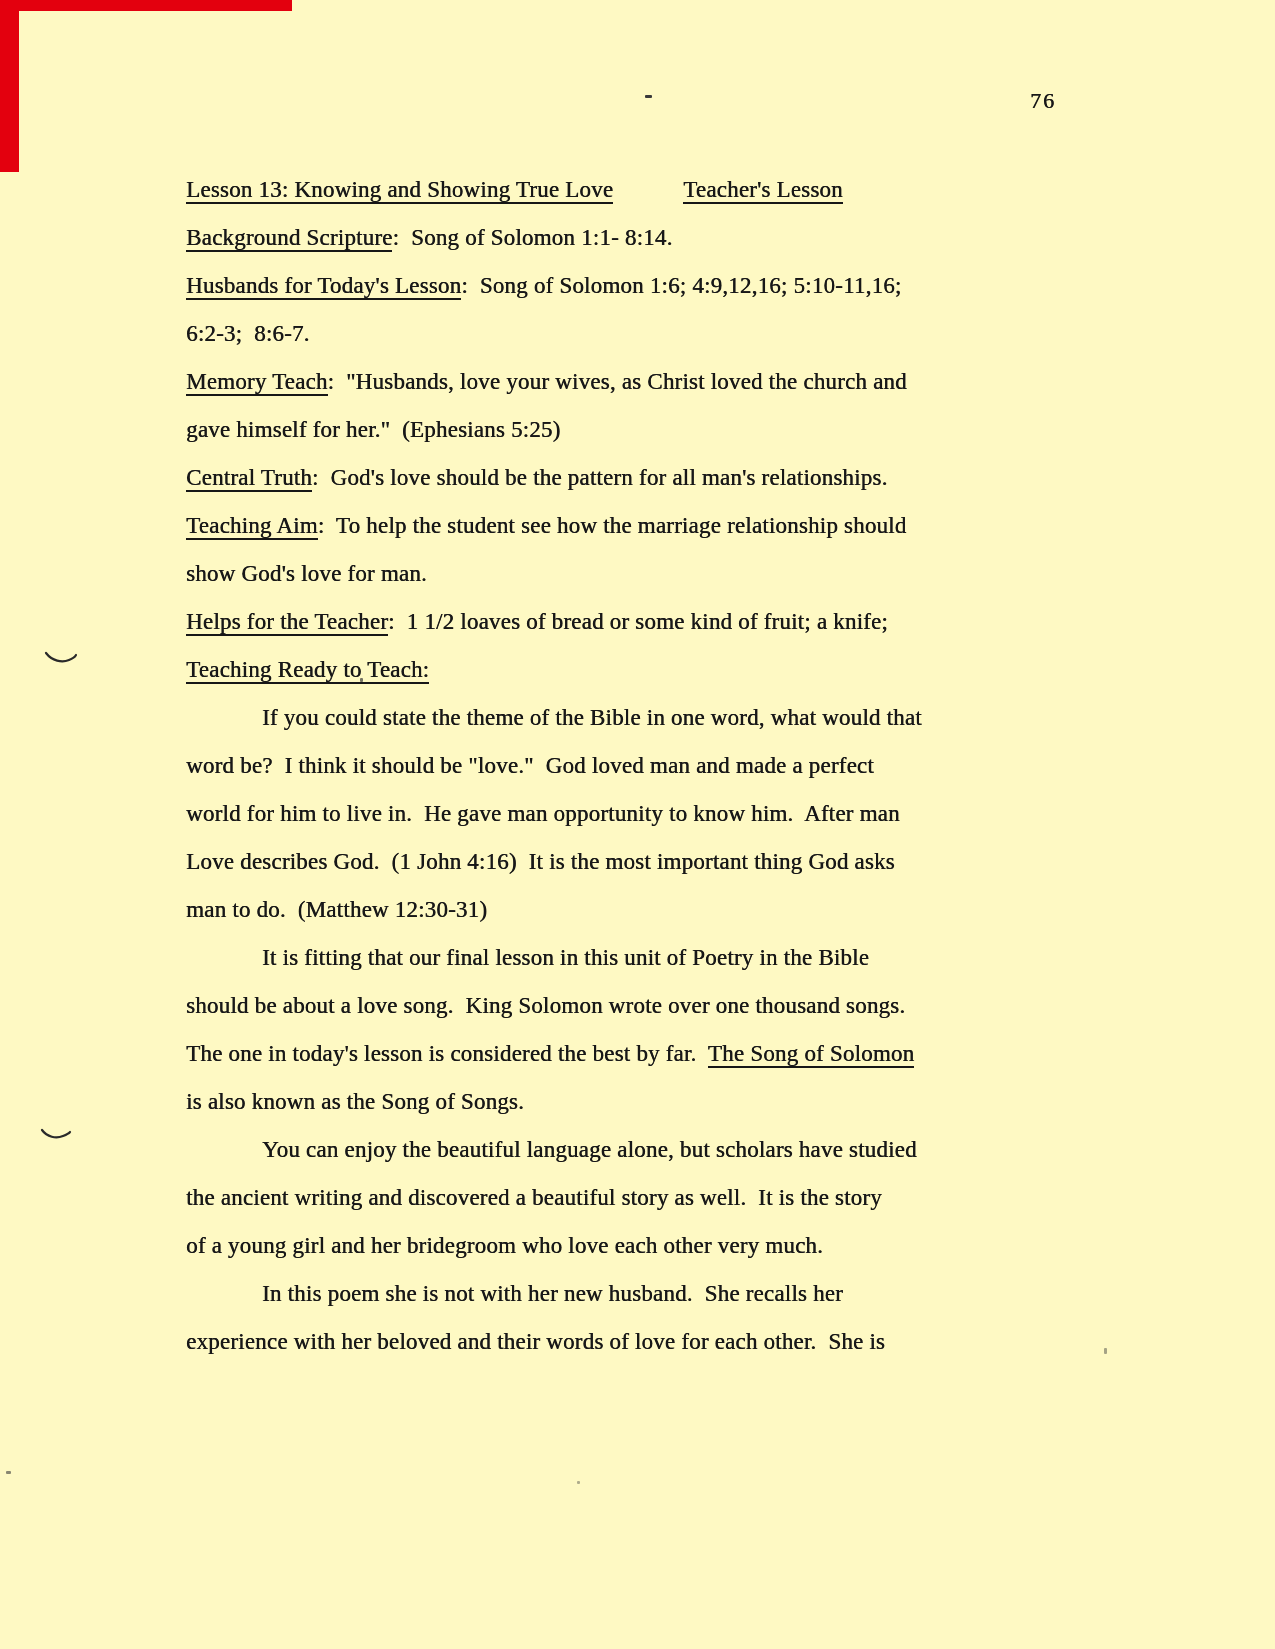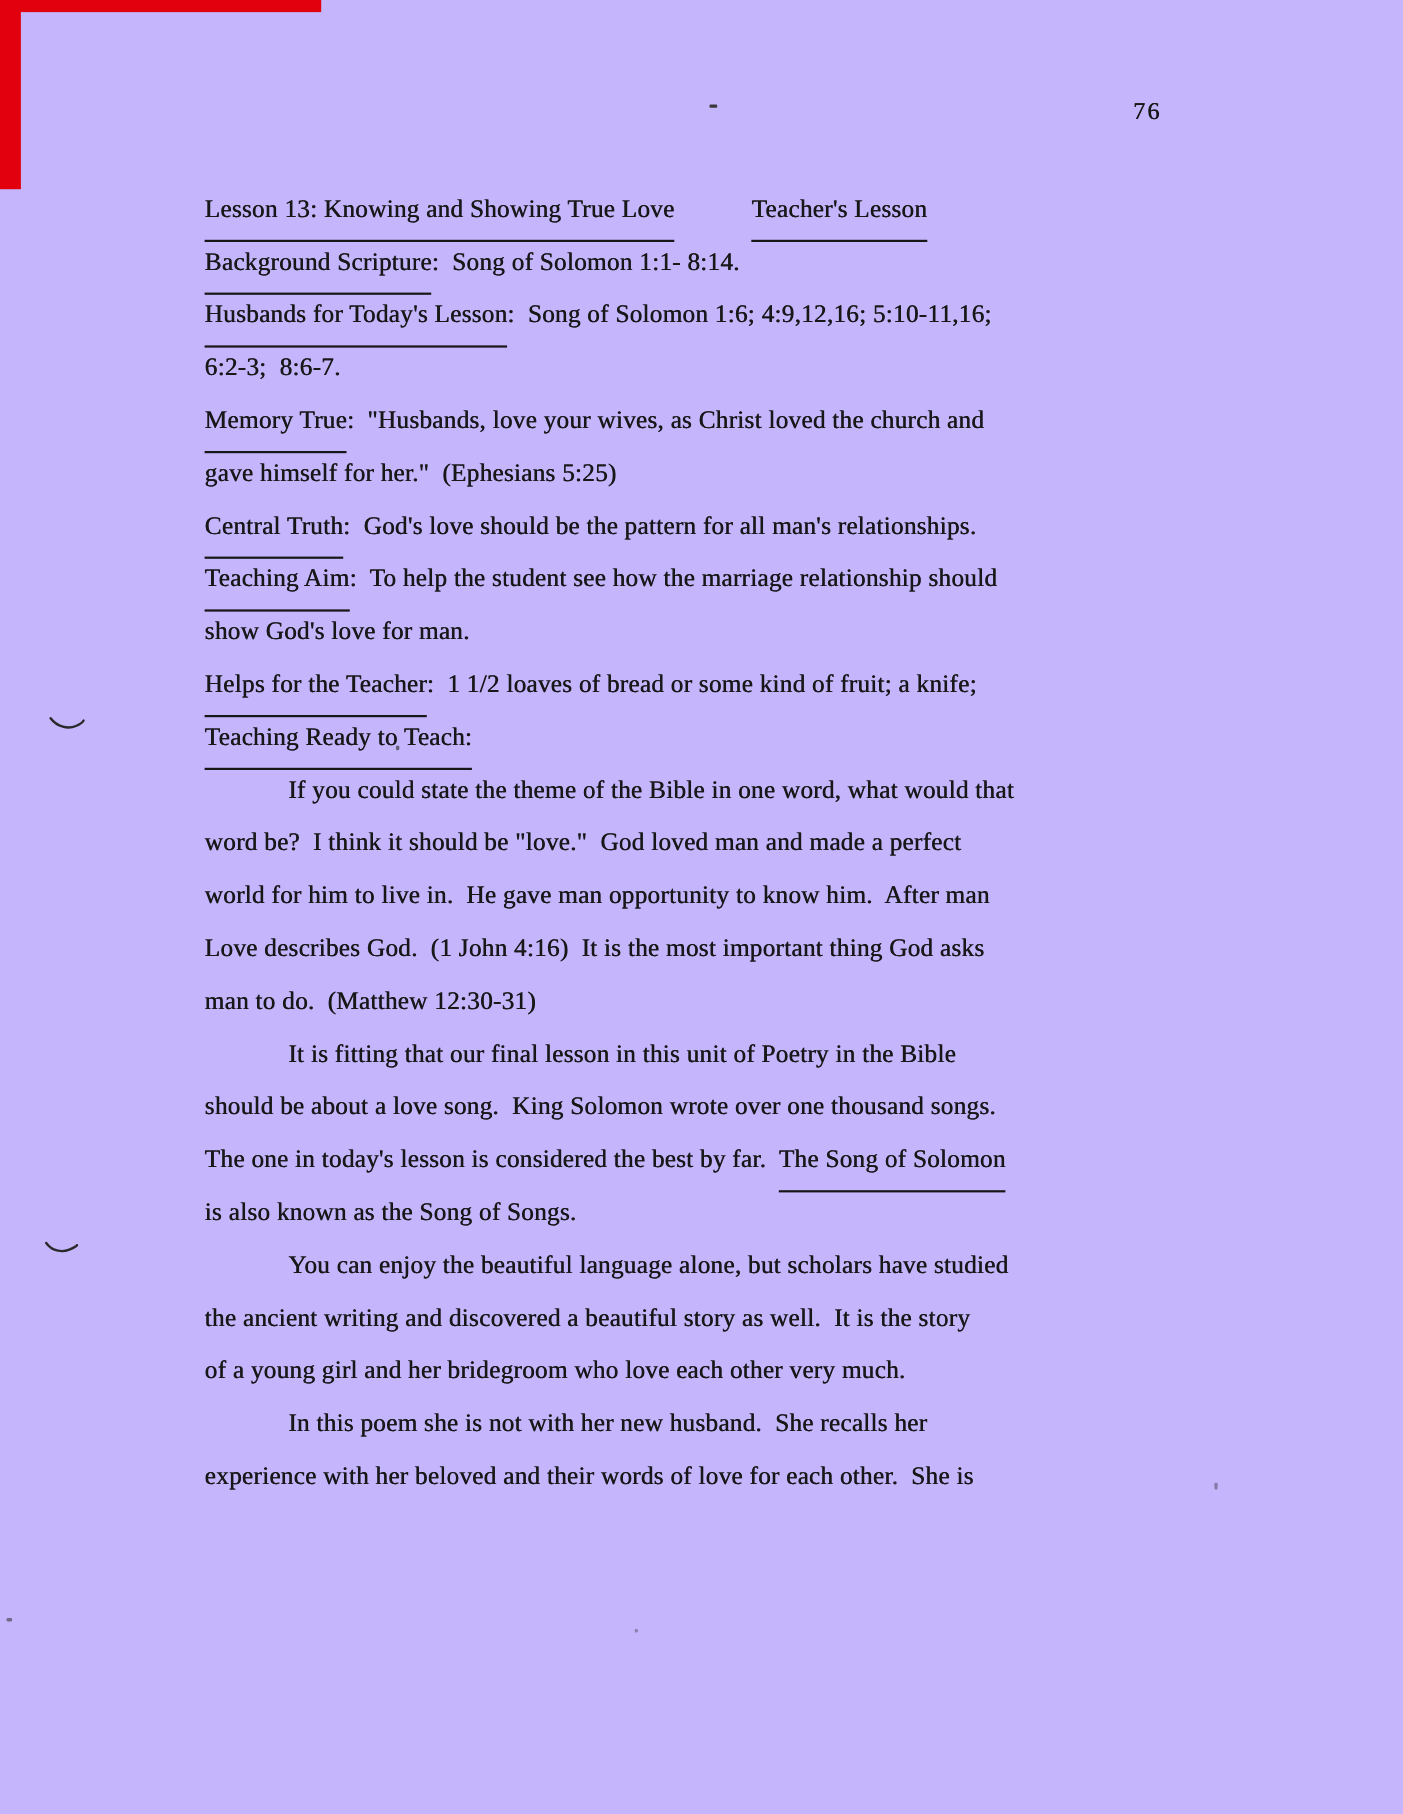--- a/index.html
+++ b/index.html
@@ -1,20 +1,20 @@
 <!DOCTYPE html>
 <html style="--accent_red: #e3000e; --ink: #181818; --paper: #fcfcfa;"><head>
 <meta charset="utf-8">
 <style>
   html, body { margin: 0; padding: 0; }
   .page {
     position: relative;
     width: 1275px;
     height: 1649px;
-    background: #c4b5fd;
+    background: #fef9c3;
     font-family: "Liberation Serif", serif;
     color: #181818;
     overflow: hidden;
   }
   
   .red-edge-v {
     position: absolute; left: 0; top: 0;
     width: 19px; height: 172px;
     background: var(--accent_red, #e3000e);
   }
@@ -31,40 +31,40 @@
   .text-block {
     position: absolute; left: 186px; top: 166px; width: 872px;
   }
   .line {
     height: 48px; line-height: 48px;
     font-size: 23px; letter-spacing: 0.2px;
     white-space: pre;
     text-shadow: 0.45px 0 0 currentColor;
   }
   .line.indent { padding-left: 76px; }
-  .u { border-bottom: 2.2px solid #171717; padding-bottom: 16px; text-align: right; }
+  .u { border-bottom: 2.2px solid #171717; padding-bottom: 0px; text-align: right; }
   .pen-mark { position: absolute; }
   .speck { position: absolute; background: #3a3a3a; border-radius: 1px; }
 </style>
 </head>
 <body>
 
 <div class="page">
 
   <div class="red-edge-v"></div>
   <div class="red-edge-h"></div>
 
   <div class="page-number">76</div>
 
   <div class="text-block">
       <div class="line"><span class="u">Lesson 13: Knowing and Showing True Love</span><span class="u" style="margin-left: 70px;">Teacher's Lesson</span></div>
       <div class="line"><span class="u">Background Scripture</span><span>:  Song of Solomon 1:1- 8:14.</span></div>
       <div class="line"><span class="u">Husbands for Today's Lesson</span><span>:  Song of Solomon 1:6; 4:9,12,16; 5:10-11,16;</span></div>
       <div class="line"><span>6:2-3;  8:6-7.</span></div>
-      <div class="line"><span class="u">Memory True</span><span>:  "Husbands, love your wives, as Christ loved the church and</span></div>
+      <div class="line"><span class="u">Memory Teach</span><span>:  "Husbands, love your wives, as Christ loved the church and</span></div>
       <div class="line"><span>gave himself for her."  (Ephesians 5:25)</span></div>
       <div class="line"><span class="u">Central Truth</span><span>:  God's love should be the pattern for all man's relationships.</span></div>
       <div class="line"><span class="u">Teaching Aim</span><span>:  To help the student see how the marriage relationship should</span></div>
       <div class="line"><span>show God's love for man.</span></div>
       <div class="line"><span class="u">Helps for the Teacher</span><span>:  1 1/2 loaves of bread or some kind of fruit; a knife;</span></div>
       <div class="line"><span class="u">Teaching Ready to Teach:</span></div>
       <div class="line indent"><span>If you could state the theme of the Bible in one word, what would that</span></div>
       <div class="line"><span>word be?  I think it should be "love."  God loved man and made a perfect</span></div>
       <div class="line"><span>world for him to live in.  He gave man opportunity to know him.  After man</span></div>
       <div class="line"><span>Love describes God.  (1 John 4:16)  It is the most important thing God asks</span></div>

